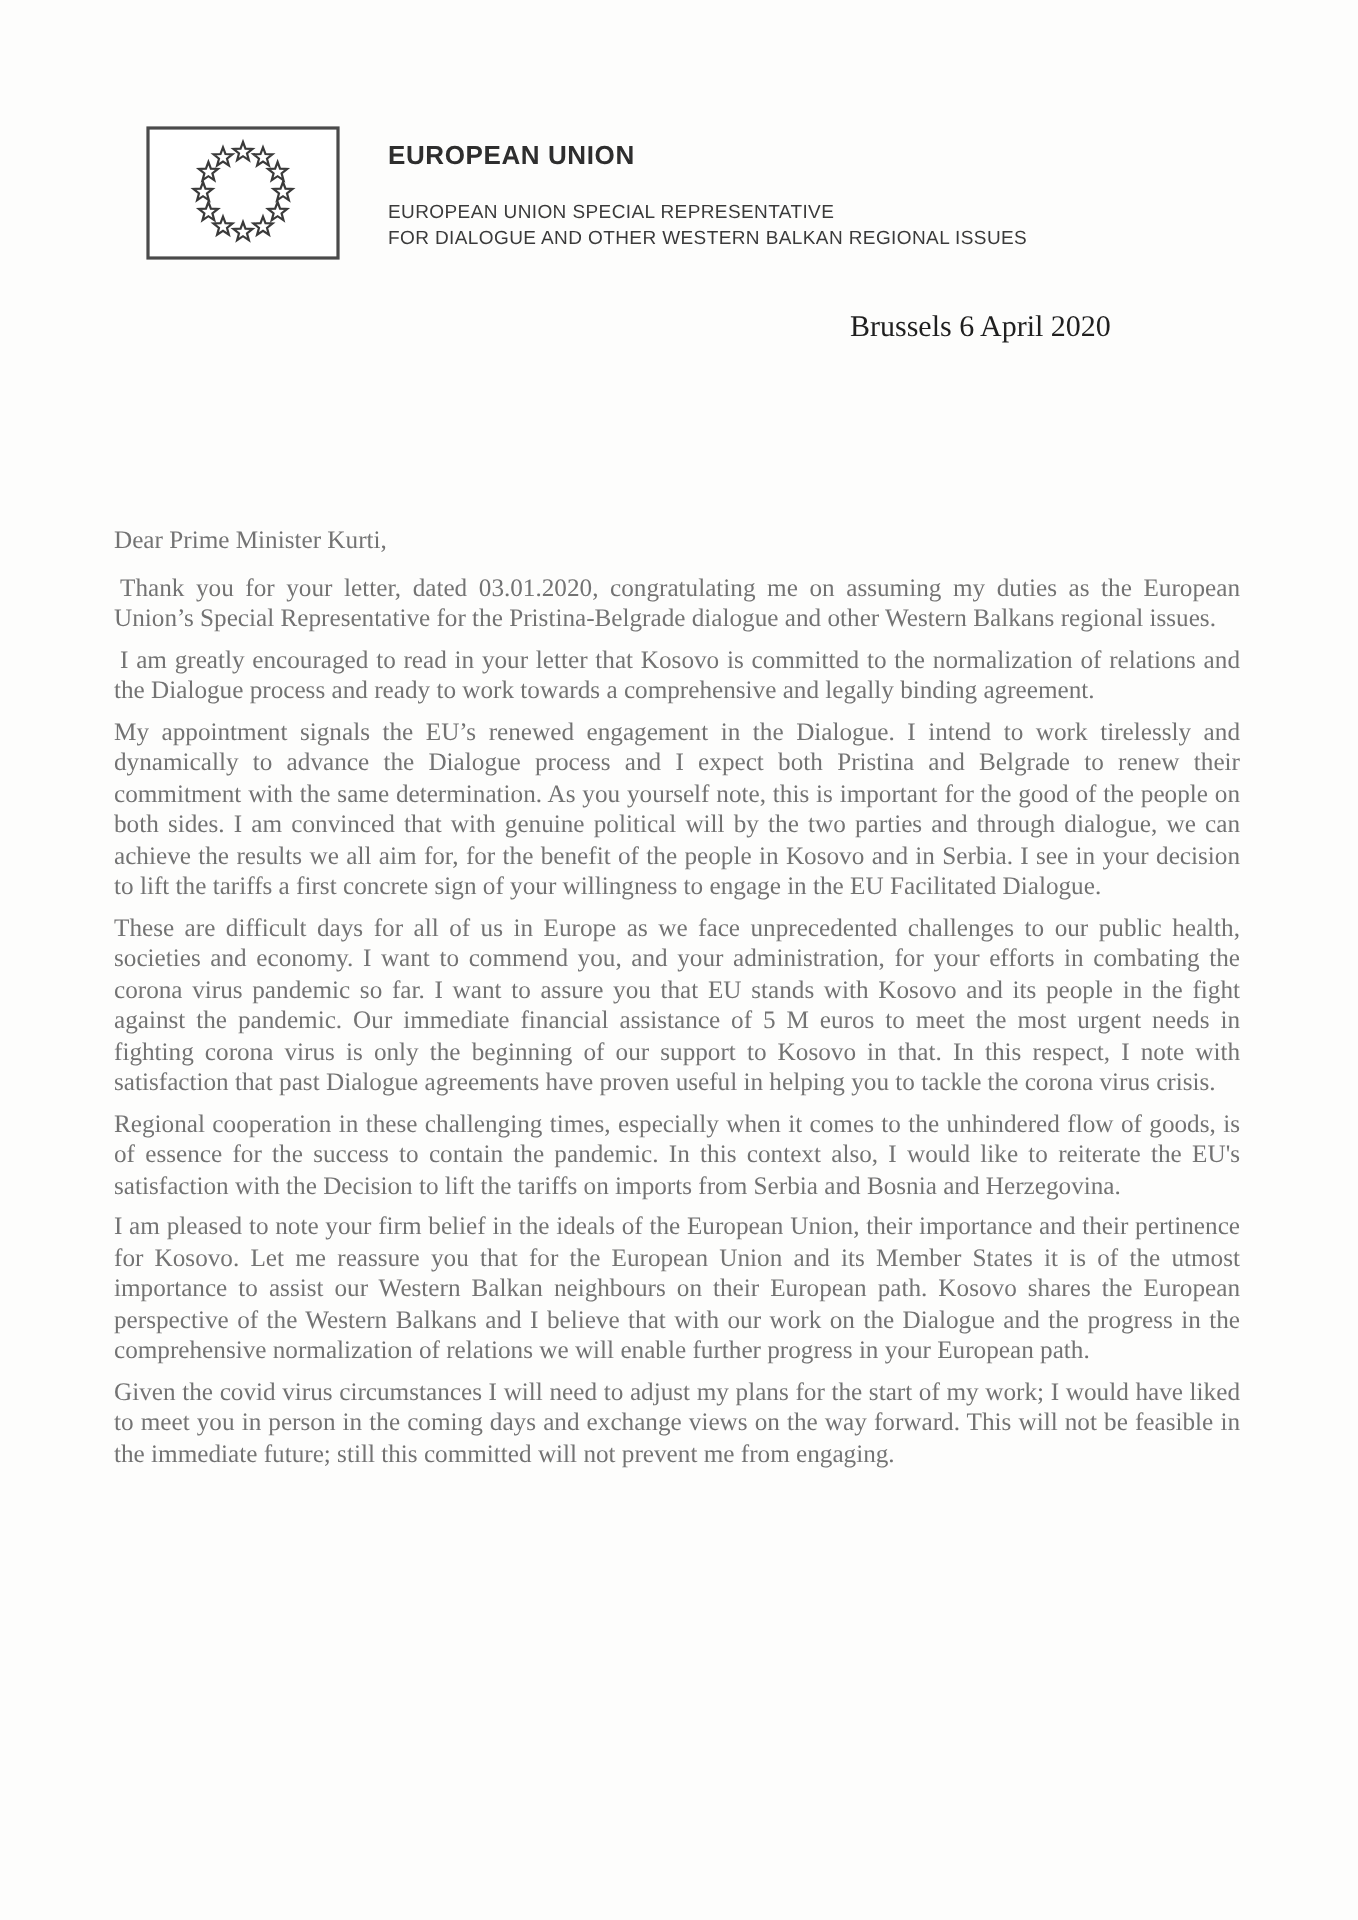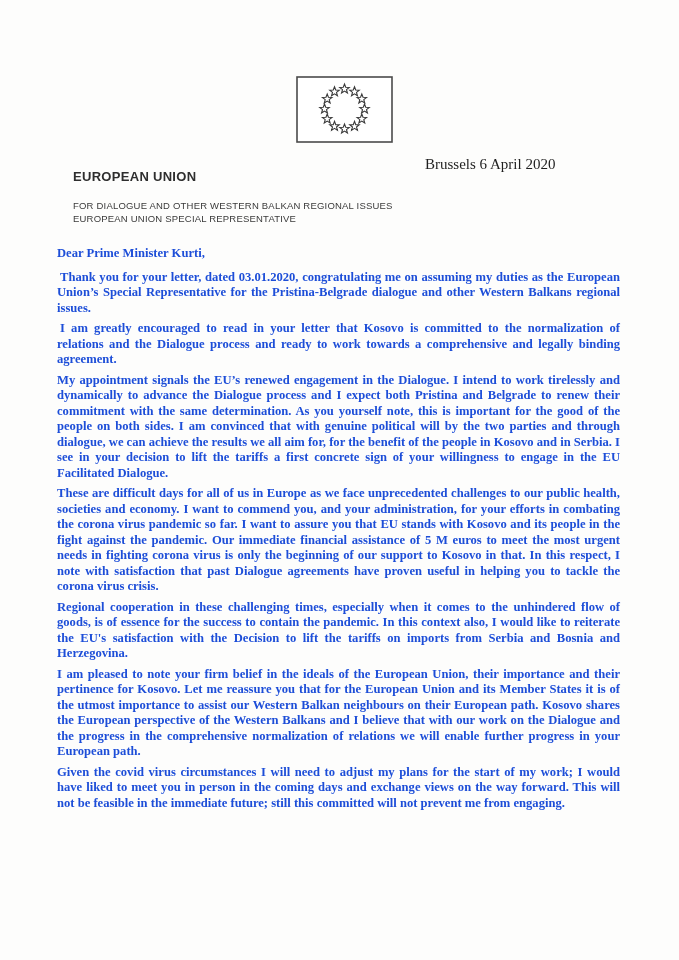--- a/index.html
+++ b/index.html
@@ -10,25 +10,24 @@
     margin: 0 auto;
     background: #fdfdfc;
     font-family: "Liberation Serif", serif;
     color: #222;
     overflow: hidden;
     box-shadow: 0 0 6px rgba(0,0,0,.25);
   }
   .letterhead {
     position: absolute;
     left: 73px;
-    top: 76px;
+    top: 63px;
     display: flex;
-    align-items: flex-end;
+    align-items: center;
     gap: 24px;
-    flex-direction: column;
   }
   .flag { width: 97px; height: 67px; display: block; }
   .org-block { padding-top: 2px; }
   .org-name {
     font-family: "Liberation Sans", sans-serif;
     font-weight: bold;
     font-size: 13px;
     letter-spacing: .3px;
     color: #2e2e2e;
     margin: 0 0 15px 0;
@@ -43,27 +42,26 @@
   .dateline {
     position: absolute;
     left: 425px;
     top: 156px;
     font-size: 15px;
     color: #1f1f1f;
   }
   .letter-body {
     position: absolute;
     left: 57px;
-    top: 246px;
+    top: 263px;
     width: 563px;
     font-size: 12.6px;
     line-height: 15.5px;
     text-align: justify;
-    color: #1d4ed8;
-    font-weight: bold;
+    color: #737373;
   }
   .salutation { margin: 0 0 8px 0; text-align: left; }
   .letter-body p.para { margin: 0 0 5px 0; }
   .letter-body p.para.indent-sm { text-indent: 3px; }
 </style>
 </head>
 <body>
 
 <div class="page">
 
@@ -83,22 +81,22 @@
         <use href="#star" transform="translate(48.5,53)"></use>
         <use href="#star" transform="translate(38.5,50.3)"></use>
         <use href="#star" transform="translate(31.2,43)"></use>
         <use href="#star" transform="translate(28.5,33)"></use>
         <use href="#star" transform="translate(31.2,23)"></use>
         <use href="#star" transform="translate(38.5,15.7)"></use>
       </g>
     </svg>
     <div class="org-block">
       <div class="org-name">EUROPEAN UNION</div>
+      <div class="org-sub">EUROPEAN UNION SPECIAL REPRESENTATIVE</div>
       <div class="org-sub">FOR DIALOGUE AND OTHER WESTERN BALKAN REGIONAL ISSUES</div>
-      <div class="org-sub">EUROPEAN UNION SPECIAL REPRESENTATIVE</div>
     </div>
   </div>
 
   <div class="dateline">Brussels 6 April 2020</div>
 
   <div class="letter-body">
     <p class="salutation">Dear Prime Minister Kurti,</p>
     <p class="para indent-sm">Thank you for your letter, dated 03.01.2020, congratulating me on assuming my duties as the European Union’s Special Representative for the Pristina-Belgrade dialogue and other Western Balkans regional issues.</p>
     <p class="para indent-sm">I am greatly encouraged to read in your letter that Kosovo is committed to the normalization of relations and the Dialogue process and ready to work towards a comprehensive and legally binding agreement.</p>
     <p class="para">My appointment signals the EU’s renewed engagement in the Dialogue. I intend to work tirelessly and dynamically to advance the Dialogue process and I expect both Pristina and Belgrade to renew their commitment with the same determination. As you yourself note, this is important for the good of the people on both sides. I am convinced that with genuine political will by the two parties and through dialogue, we can achieve the results we all aim for, for the benefit of the people in Kosovo and in Serbia. I see in your decision to lift the tariffs a first concrete sign of your willingness to engage in the EU Facilitated Dialogue.</p>

